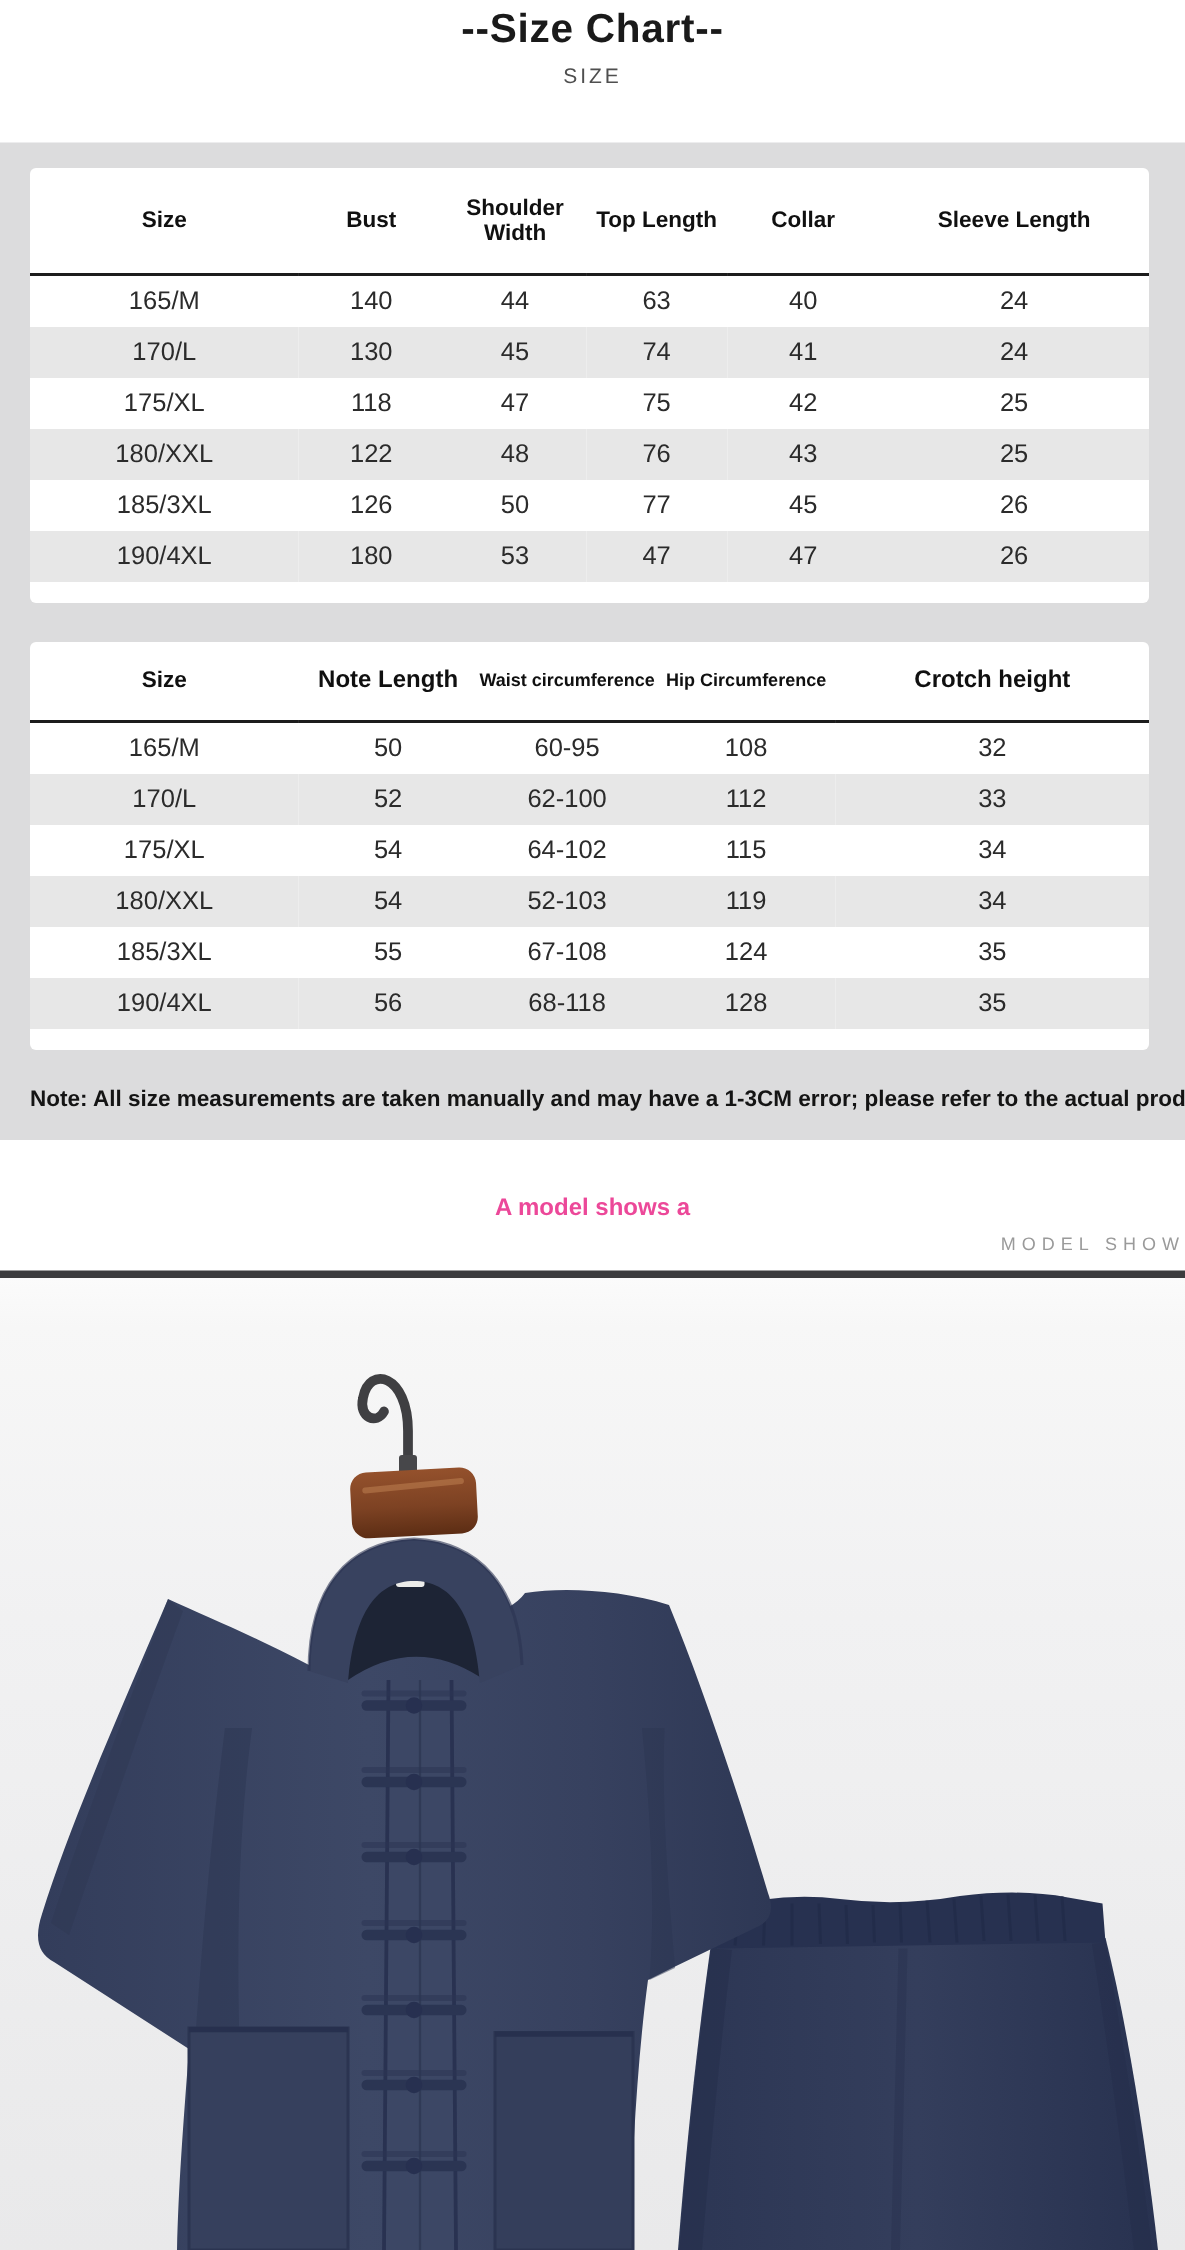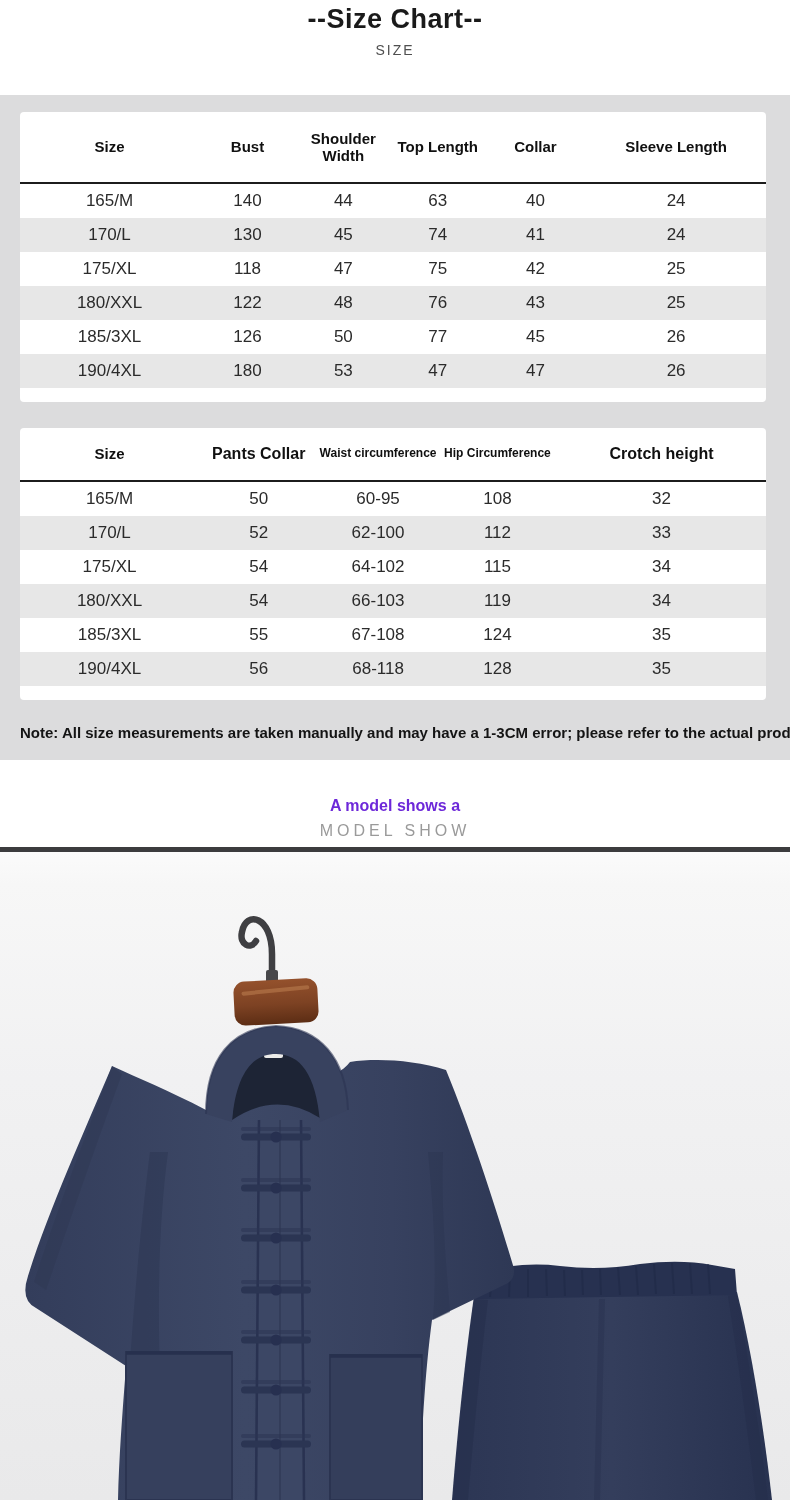--- a/index.html
+++ b/index.html
@@ -26,22 +26,22 @@
   .t-tops th:nth-child(1){width:24%}.t-tops th:nth-child(2){width:13%}
   .t-tops th:nth-child(3){width:12.7%}.t-tops th:nth-child(4){width:12.6%}
   .t-tops th:nth-child(5){width:13.6%}.t-tops th:nth-child(6){width:24.1%}
   .t-pants th:nth-child(1){width:24%}.t-pants th:nth-child(2){width:16%}
   .t-pants th:nth-child(3){width:16%}.t-pants th:nth-child(4){width:16%}
   .t-pants th:nth-child(5){width:28%}
   .card-pad{padding-bottom:14px;}
   .note{margin-top:24px;text-align:center;font-size:15px;font-weight:bold;color:#141414;white-space:nowrap;}
   
   .model-section{position:relative;height:92px;background:#ffffff;text-align:center;box-sizing:border-box;padding-top:37px;}
-  .model-section .m-title{font-size:16px;font-weight:bold;color:#6d28d9;}
-  .model-section .m-sub{margin-top:7px;font-size:16px;color:#9a9a9a;letter-spacing:4px;}
+  .model-section .m-title{font-size:16px;font-weight:bold;color:#ec4899;}
+  .model-section .m-sub{margin-top:7px;font-size:12px;color:#9a9a9a;letter-spacing:4px;text-align:right;}
   .model-section .divider{position:absolute;left:0;bottom:0;width:100%;height:5px;background:#3c3c3e;}
   
   .photo-section{height:648px;position:relative;}
   .photo-section svg{display:block;}
 </style>
 </head>
 <body>
 
 <div class="header">
   <div class="title">--Size Chart--</div>
@@ -113,21 +113,21 @@
           </tr>
         </tbody>
     </table>
   </div>
 
   <div class="card card-pad">
     <table class="t-pants">
       <thead>
           <tr>
             <th>Size</th>
-            <th>Pants Collar</th>
+            <th>Note Length</th>
             <th>Waist circumference</th>
             <th>Hip Circumference</th>
             <th>Crotch height</th>
           </tr>
         </thead>
       <tbody>
           <tr>
             <td>165/M</td>
             <td>50</td>
             <td>60-95</td>
@@ -144,21 +144,21 @@
           <tr>
             <td>175/XL</td>
             <td>54</td>
             <td>64-102</td>
             <td>115</td>
             <td>34</td>
           </tr>
           <tr>
             <td>180/XXL</td>
             <td>54</td>
-            <td>66-103</td>
+            <td>52-103</td>
             <td>119</td>
             <td>34</td>
           </tr>
           <tr>
             <td>185/3XL</td>
             <td>55</td>
             <td>67-108</td>
             <td>124</td>
             <td>35</td>
           </tr>

